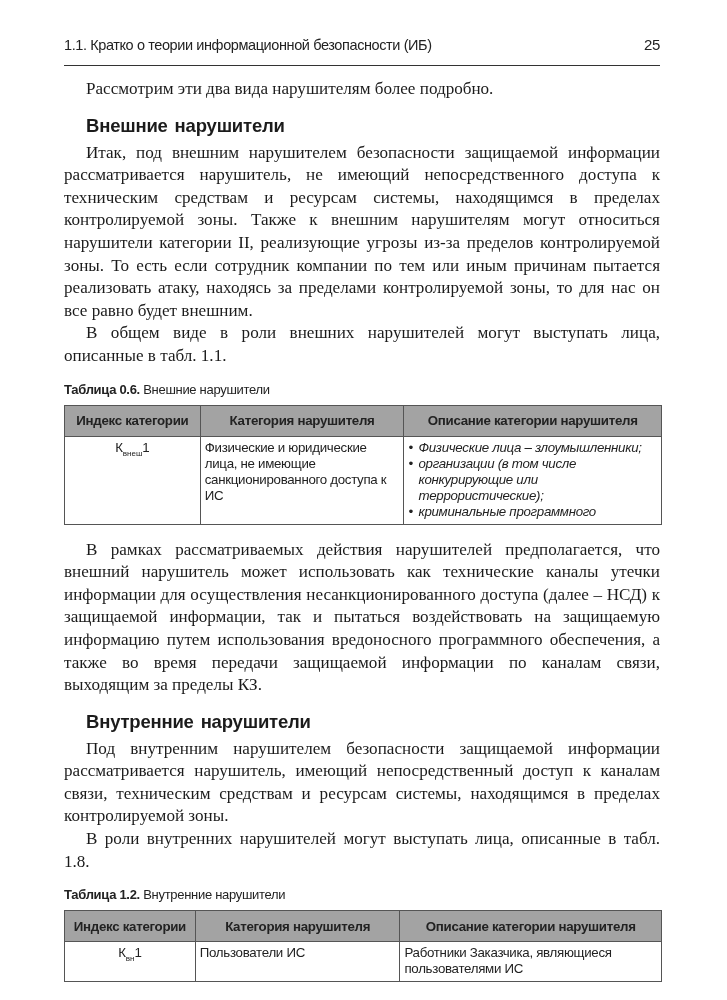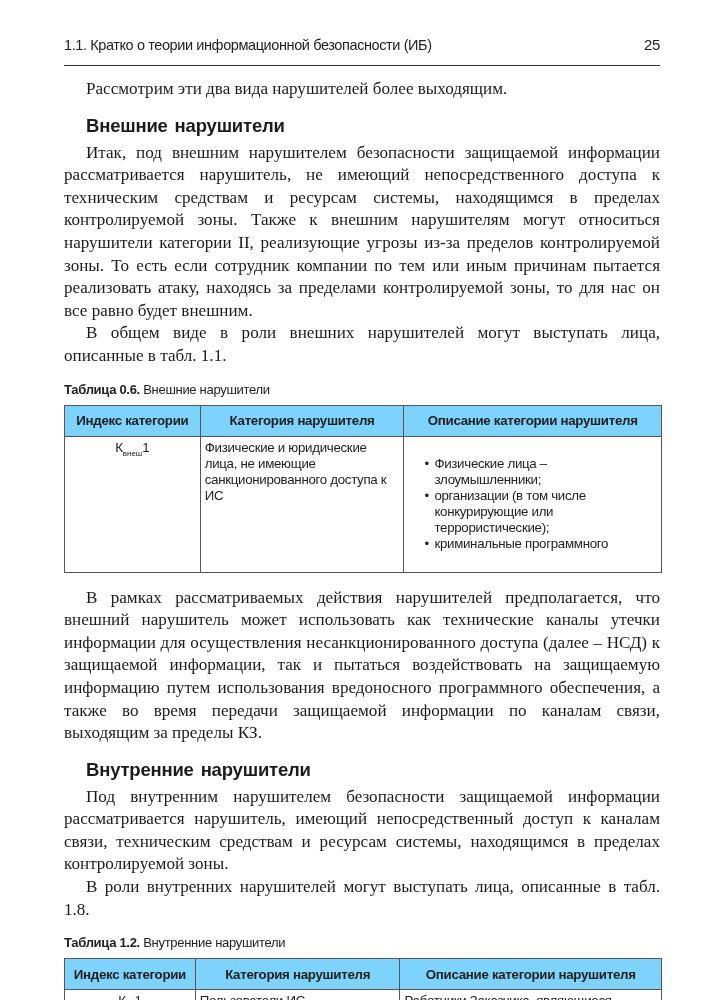--- a/index.html
+++ b/index.html
@@ -13,40 +13,40 @@
       text-align: justify; margin: 0; color: #1b1b1b; }
     .indent { text-indent: 22px; }
     .heading { font-family: "Liberation Sans", sans-serif; font-weight: bold; font-size: 18.5px;
       margin: 14px 0 5px 22px; color: #1b1b1b; letter-spacing: -0.2px; word-spacing: 2px; }
     .caption { font-family: "Liberation Sans", sans-serif; font-size: 13px; margin: 14px 0 8px 0;
       letter-spacing: -0.3px; color: #222; }
     .caption b { font-weight: bold; }
     table { border-collapse: collapse; width: 598px; font-family: "Liberation Sans", sans-serif;
       font-size: 13.3px; letter-spacing: -0.3px; color: #222; }
     th, td { border: 1px solid #555; vertical-align: top; }
-    th { background: #7dd3fc; font-weight: bold; height: 30px; padding: 0 4px; vertical-align: middle;
+    th { background: #a3a3a3; font-weight: bold; height: 30px; padding: 0 4px; vertical-align: middle;
       text-align: center; }
     td { padding: 3px 4px 4px 4px; line-height: 16px; }
     td.idx { text-align: center; }
     sub.k { font-size: 8px; vertical-align: -4px; letter-spacing: 0; }
-    ul.bul { list-style: none; margin: 16px; padding: 0; }
+    ul.bul { list-style: none; margin: 0; padding: 0; font-style: italic; }
     ul.bul li { position: relative; padding-left: 10px; }
     ul.bul li::before { content: "•"; position: absolute; left: 0; top: 0; }
   </style>
 </head>
 <body>
 
 <div class="page">
 
   <div class="running-head">
     <span>1.1. Кратко о теории информационной безопасности (ИБ)</span>
     <span class="num">25</span>
   </div>
 
-  <p class="body-text indent" style="margin-top:12px;">Рассмотрим эти два вида нарушителей более выходящим.</p>
+  <p class="body-text indent" style="margin-top:12px;">Рассмотрим эти два вида нарушителям более подробно.</p>
 
   <div class="heading">Внешние нарушители</div>
 
   <p class="body-text indent">Итак, под внешним нарушителем безопасности защищаемой информации рассматривается нарушитель, не имеющий непосредственного доступа к техническим средствам и ресурсам системы, находящимся в пределах контролируемой зоны. Также к внешним нарушителям могут относиться нарушители категории II, реализующие угрозы из-за пределов контролируемой зоны. То есть если сотрудник компании по тем или иным причинам пытается реализовать атаку, находясь за пределами контролируемой зоны, то для нас он все равно будет внешним.</p>
   <p class="body-text indent">В общем виде в роли внешних нарушителей могут выступать лица, описанные в табл. 1.1.</p>
 
   <div class="caption">
     <b>Таблица 0.6.</b>
     <span>Внешние нарушители</span>
   </div>

